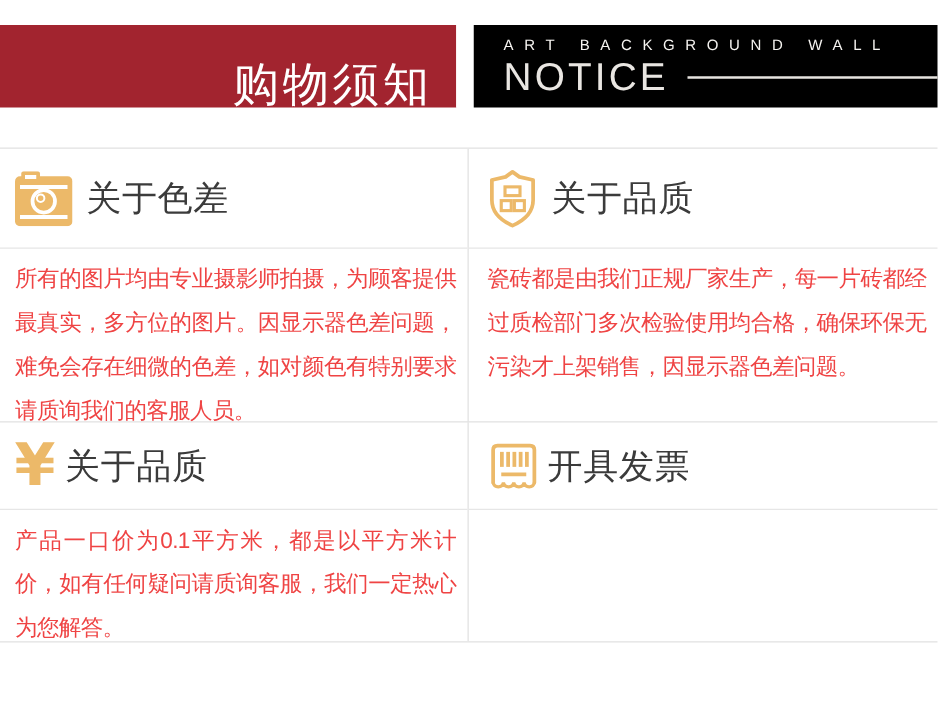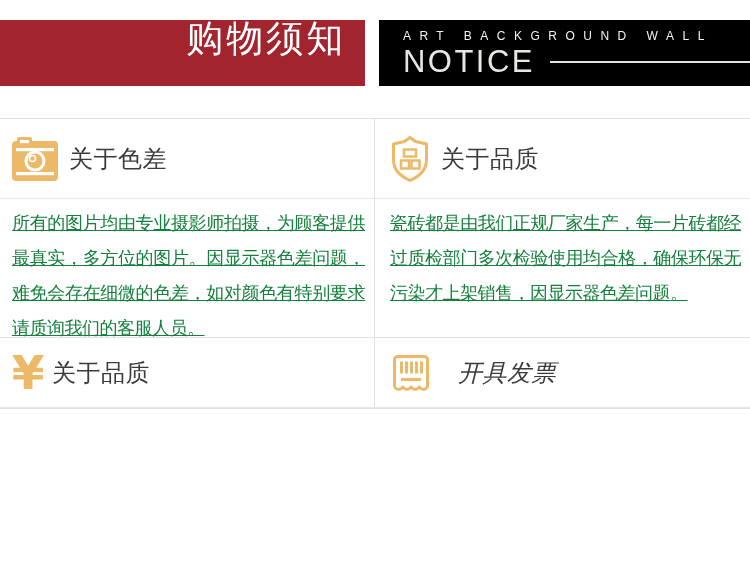--- a/index.html
+++ b/index.html
@@ -6,21 +6,21 @@
   body {
     width:750px; height:568px; position:relative; overflow:hidden;
     background:#ffffff;
     font-family:"Liberation Sans", sans-serif;
   }
 
   
   .hdr { position:absolute; top:20px; left:0; width:750px; height:66px; display:flex; }
   .hdr-red {
     width:375px; height:66px; background:#a2242f; box-sizing:border-box;
-    display:flex; align-items:flex-start; justify-content:flex-end; padding-right:19px;
+    display:flex; align-items:flex-end; justify-content:flex-end; padding-right:19px;
   }
   .hdr-title { color:#ffffff; font-size:37px; letter-spacing:3px; line-height:1; }
   .hdr-gap { width:14px; height:66px; background:#ffffff; }
   .hdr-gray {
     flex:1; height:66px; background:#000000; box-sizing:border-box;
     padding:9px 0 0 24px;
   }
   .hdr-eyebrow { color:#f6f4f1; font-size:12px; letter-spacing:8.5px; line-height:14px; white-space:nowrap; }
   .hdr-notice-row { display:flex; align-items:center; margin-top:3px; }
   .hdr-notice { color:#e9e6e2; font-size:31px; letter-spacing:2.5px; line-height:1; }
@@ -42,26 +42,26 @@
     border-bottom:1px solid #e6e6e6; box-sizing:border-box;
   }
   .r1 .cell-hd { height:80px; }
   .r2 .cell-hd { height:70px; }
 
   .icon { display:flex; align-items:center; justify-content:center; flex:0 0 auto; }
   .icon-yen {
     font-family:"DejaVu Sans", sans-serif; font-weight:bold;
     font-size:47px; line-height:44px; color:#ecb969; width:32px; text-align:center;
   }
-  .cell-title { font-size:24px; color:#3b3b3b; letter-spacing:0.5px; }
+  .cell-title { font-size:28px; color:#3b3b3b; letter-spacing:0.5px; }
 
   .cell-bd {
     padding:7px 9px 0 12px; box-sizing:border-box;
-    font-size:18px; line-height:35px; letter-spacing:-0.5px; color:#15803d;
-    text-align:justify; overflow:hidden;text-decoration:underline;
+    font-size:18px; line-height:35px; letter-spacing:-0.5px; color:#ef4444;
+    text-align:justify; overflow:hidden;
   }
   .r1 .cell-bd { height:138px; }
   .r2 .cell-bd { height:105px; }
 </style>
 </head>
 <body>
 
 <div class="hdr">
   <div class="hdr-red">
     <span class="hdr-title">购物须知</span>
@@ -109,24 +109,25 @@
       <span class="cell-title">关于品质</span>
     </div>
     <div class="cell-bd" style="padding-left:15px;">瓷砖都是由我们正规厂家生产，每一片砖都经过质检部门多次检验使用均合格，确保环保无污染才上架销售，因显示器色差问题。</div>
   </div>
 
   <div class="cell c-left r2">
     <div class="cell-hd" style="gap:8px;">
       <span class="icon icon-yen">¥</span>
       <span class="cell-title">关于品质</span>
     </div>
+    <div class="cell-bd">产品一口价为0.1平方米，都是以平方米计价，如有任何疑问请质询客服，我们一定热心为您解答。</div>
   </div>
 
   <div class="cell r2">
-    <div class="cell-hd" style="padding-left:15px; gap:26px;font-style:italic;">
+    <div class="cell-hd" style="padding-left:15px; gap:6px;">
       <span class="icon">
         <svg width="42" height="40" viewBox="0 0 42 40">
           <path d="M4.5 33 L4.5 7 Q4.5 3.5 8 3.5 L34 3.5 Q37.5 3.5 37.5 7 L37.5 33" fill="none" stroke="#ecb969" stroke-width="3" stroke-linecap="round"></path>
           <path d="M4.5 33 A4.2 4.2 0 0 0 12.75 33 A4.2 4.2 0 0 0 21 33 A4.2 4.2 0 0 0 29.25 33 A4.2 4.2 0 0 0 37.5 33" fill="none" stroke="#ecb969" stroke-width="2.6"></path>
           <rect x="10" y="8.5" width="3" height="12" fill="#ecb969"></rect>
           <rect x="15" y="8.5" width="3" height="12" fill="#ecb969"></rect>
           <rect x="20" y="8.5" width="3" height="12" fill="#ecb969"></rect>
           <rect x="25" y="8.5" width="3" height="12" fill="#ecb969"></rect>
           <rect x="30" y="8.5" width="3" height="12" fill="#ecb969"></rect>
           <rect x="11" y="25" width="20" height="3" fill="#ecb969"></rect>

